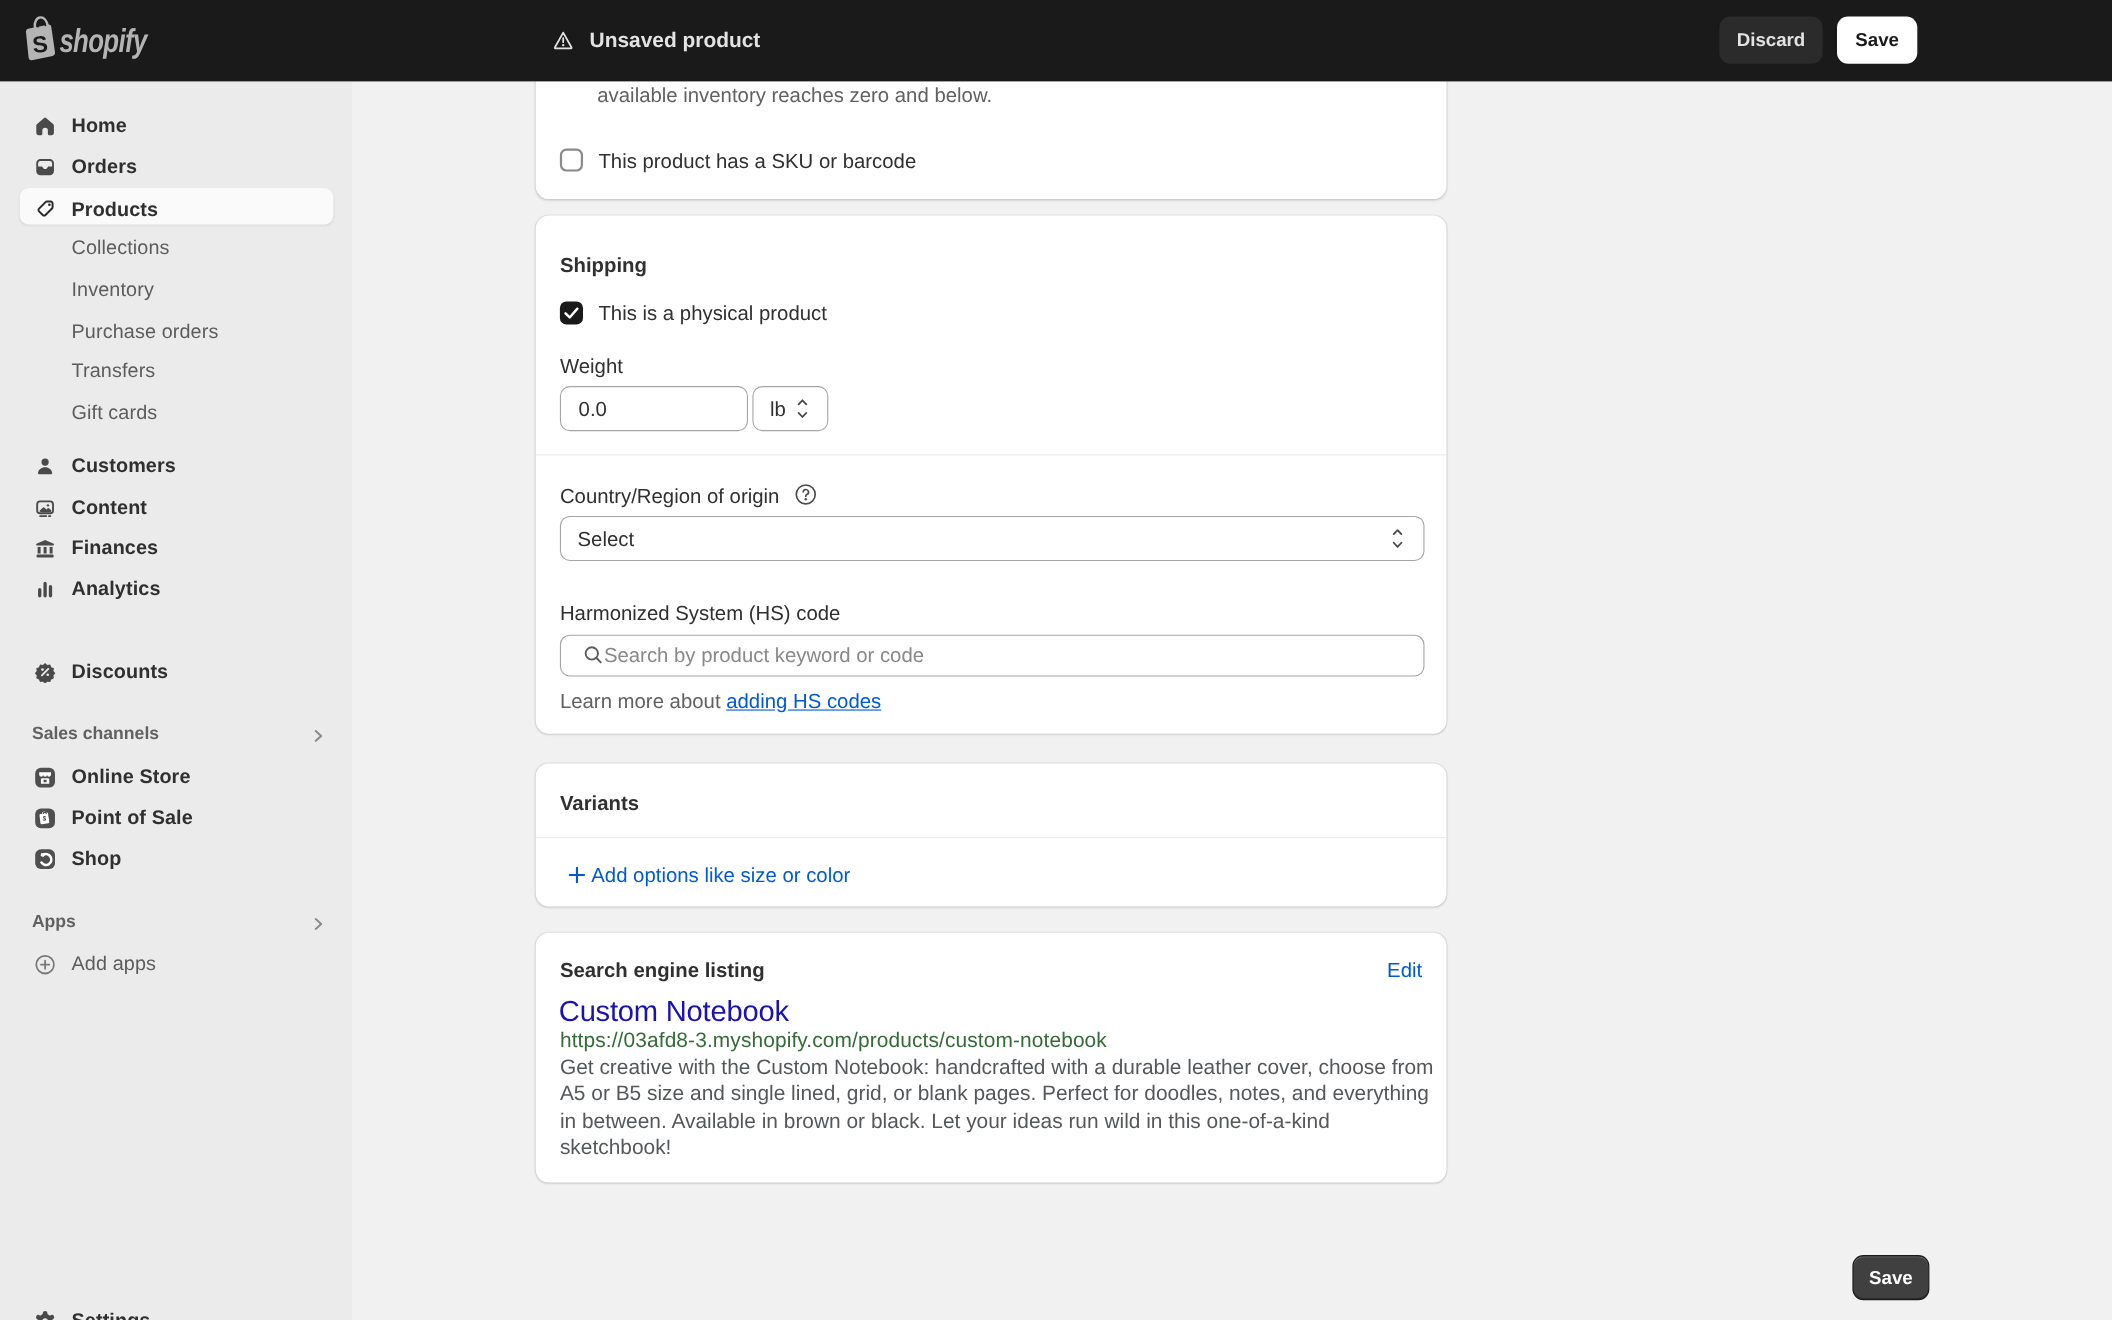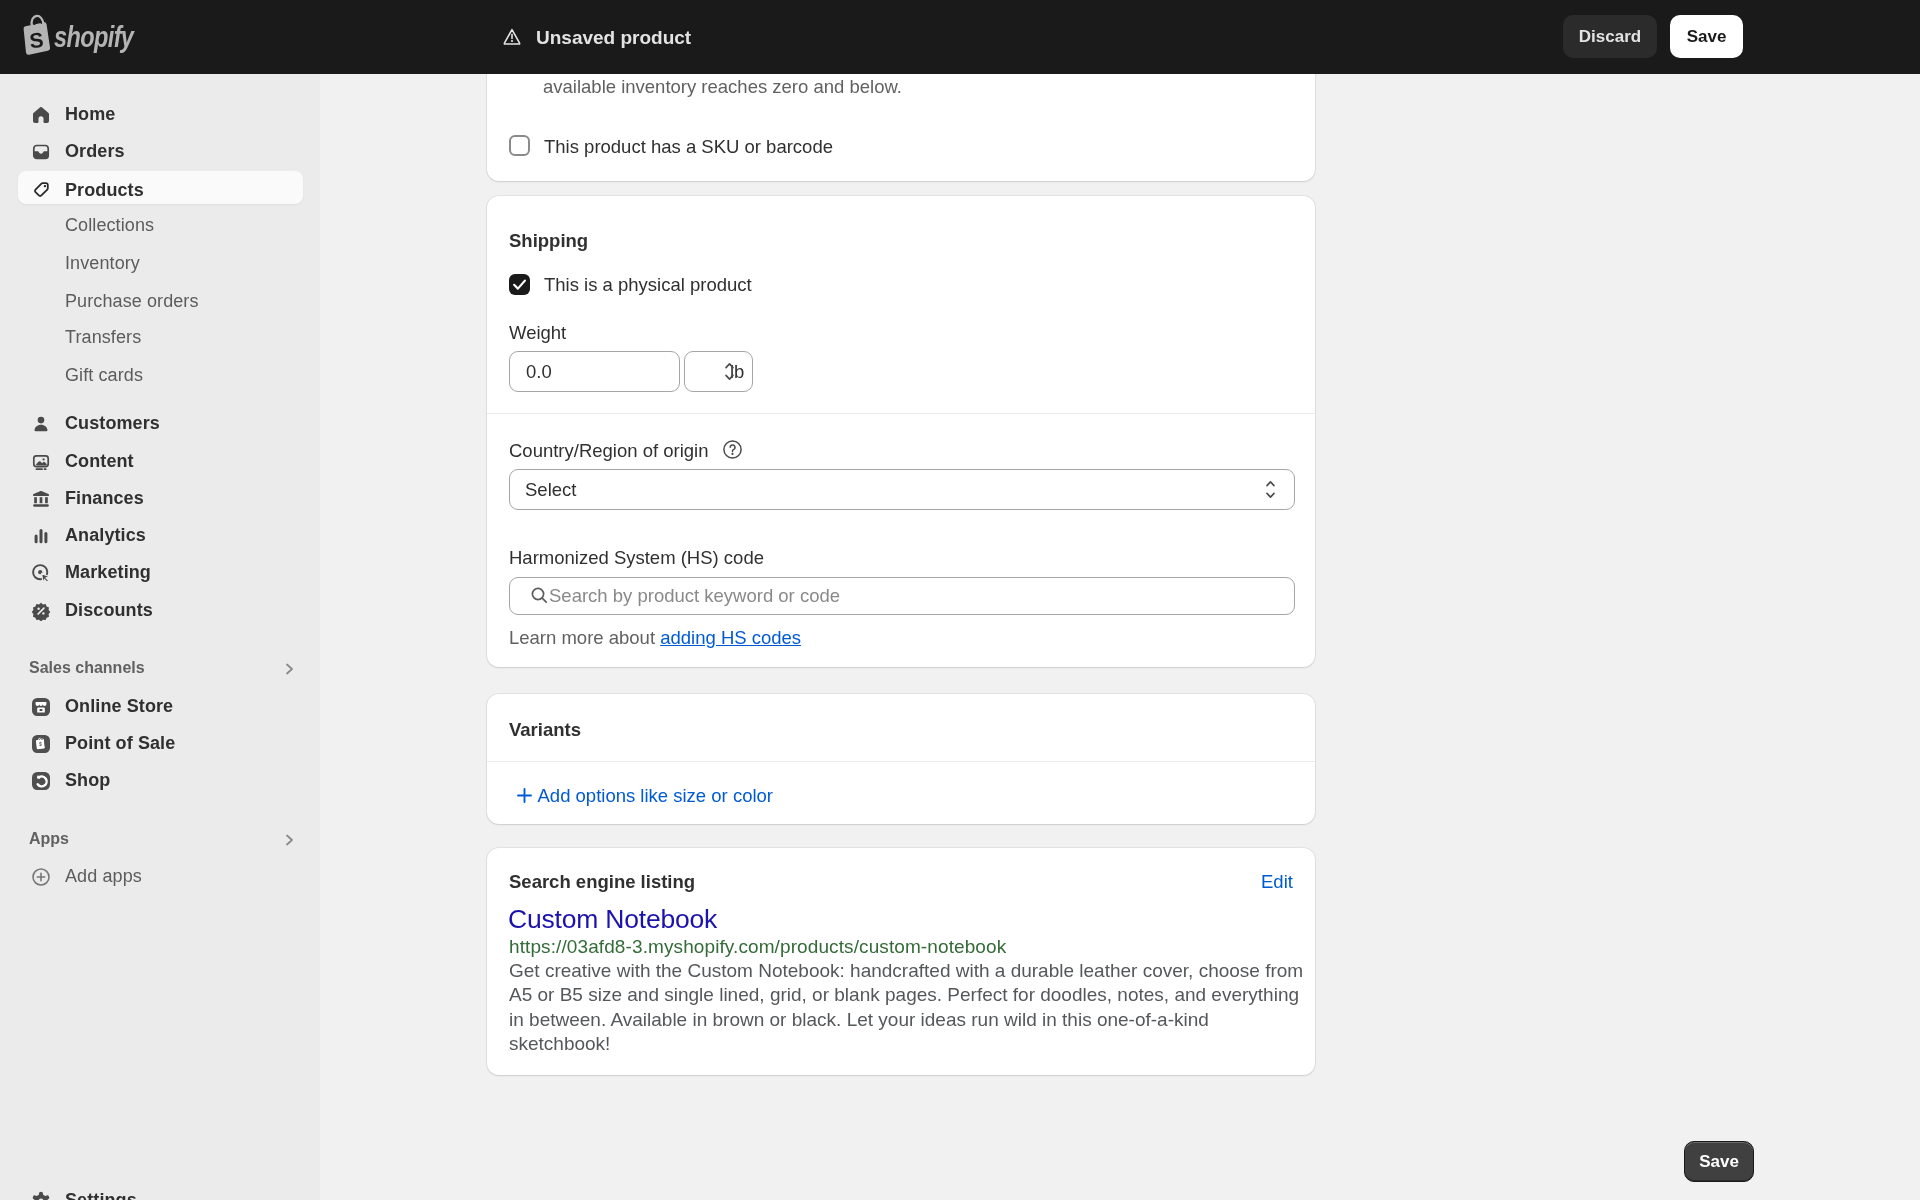--- a/index.html
+++ b/index.html
@@ -43,21 +43,21 @@
   <div class="cb on" style="left:188px; top:199.5px;">
     <svg width="17" height="17" viewBox="0 0 17 17" style="margin:2px 0 0 2px;">
         <path d="M3.1 8.8 L6.9 12.6 L13.9 4.6" fill="none" stroke="#fff" stroke-width="2.2" stroke-linecap="round" stroke-linejoin="round"></path>
       </svg>
   </div>
   <div class="lbl" style="left:223px; top:199.5px;">This is a physical product</div>
   <div class="lbl" style="left:188px; top:247.5px;">Weight</div>
   <div class="inpt" style="left:188px; top:277px; width:171px; height:41px;"></div>
   <div class="lbl" style="left:205px; top:287px;">0.0</div>
   <div class="inpt" style="left:363px; top:277px; width:69px; height:41px;"></div>
-  <div class="lbl" style="left:379px; top:287px;margin-left:30px;">lb</div>
+  <div class="lbl" style="left:379px; top:287px;">lb</div>
   <svg class="abs" style="left:402px; top:286px;" width="13" height="23" viewBox="0 0 13 23">
     <path d="M3 7.6 L6.5 3.9 L10 7.6 M3 15.4 L6.5 19.1 L10 15.4" fill="none" stroke="#4a4a4a" stroke-width="1.6" stroke-linecap="round" stroke-linejoin="round"></path>
   </svg>
   <div class="abs" style="left:166px; top:339px; width:828px; height:1px; background:#ebebeb;"></div>
   <div class="lbl" style="left:188px; top:365.5px;">Country/Region of origin</div>
   <svg class="abs" style="left:401px; top:365px;" width="21" height="21" viewBox="0 0 21 21">
     <circle cx="10.5" cy="10.5" r="8.6" fill="none" stroke="#4a4a4a" stroke-width="1.5"></circle>
     <path d="M8.2 8.3 a2.4 2.4 0 1 1 3.3 2.3 c-0.7 0.3-1 0.7-1 1.4 v0.4" fill="none" stroke="#4a4a4a" stroke-width="1.5" stroke-linecap="round"></path>
     <circle cx="10.5" cy="14.9" r="1.1" fill="#4a4a4a"></circle>
   </svg>
@@ -156,28 +156,20 @@
     </svg>
     <div class="t">Finances</div>
   </div>
   <div class="navrow" style="top:443px;">
     <svg class="ic" viewBox="0 0 20 20">
       <rect x="3.6" y="8.6" width="3" height="8.6" rx="1.5" fill="#4a4a4a"></rect>
       <rect x="8.5" y="2.9" width="3" height="14.3" rx="1.5" fill="#4a4a4a"></rect>
       <rect x="13.4" y="5.9" width="3" height="11.3" rx="1.5" fill="#4a4a4a"></rect>
     </svg>
     <div class="t">Analytics</div>
-  </div>
-  <div class="navrow" style="top:480px;">
-    <svg class="ic" viewBox="0 0 20 20">
-      <circle cx="9.2" cy="9.2" r="7.1" fill="none" stroke="#4a4a4a" stroke-width="1.9"></circle>
-      <circle cx="9.2" cy="9.2" r="2.1" fill="#4a4a4a"></circle>
-      <path d="M10.6 10.6 l7.6 2.9 -3.2 1.45 2.7 2.7 -1.6 1.6 -2.7-2.7 -1.45 3.2 Z" fill="#4a4a4a" stroke="#ebebeb" stroke-width="1.2"></path>
-    </svg>
-    <div class="t">Marketing</div>
   </div>
   <div class="navrow" style="top:518px;">
     <svg class="ic" viewBox="0 0 20 20">
       <path fill="#4a4a4a" d="M10 1.8 l2 1.7 2.6-.4 1 2.4 2.4 1 -.4 2.6 1.7 2 -1.7 2 .4 2.6 -2.4 1 -1 2.4 -2.6-.4 -2 1.7 -2-1.7 -2.6.4 -1-2.4 -2.4-1 .4-2.6 -1.7-2 1.7-2 -.4-2.6 2.4-1 1-2.4 2.6.4 Z"></path>
       <circle cx="7.6" cy="7.7" r="1.2" fill="#ebebeb"></circle>
       <circle cx="12.4" cy="12.4" r="1.2" fill="#ebebeb"></circle>
       <path d="M7.1 13 L12.9 7.1" stroke="#ebebeb" stroke-width="1.7" stroke-linecap="round"></path>
     </svg>
     <div class="t">Discounts</div>
   </div>

